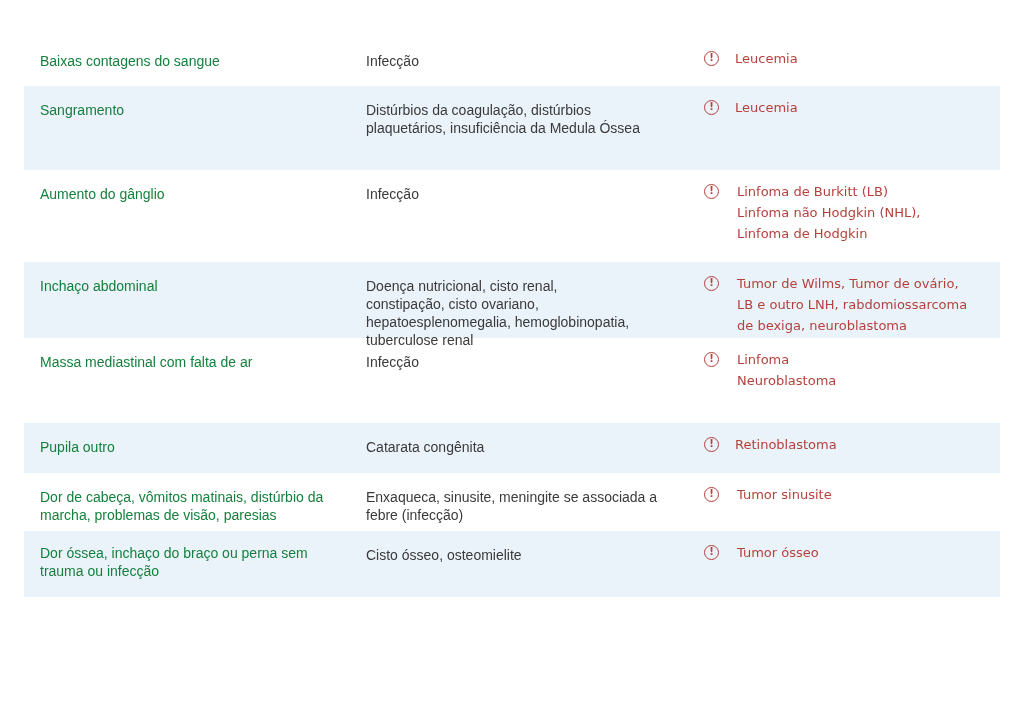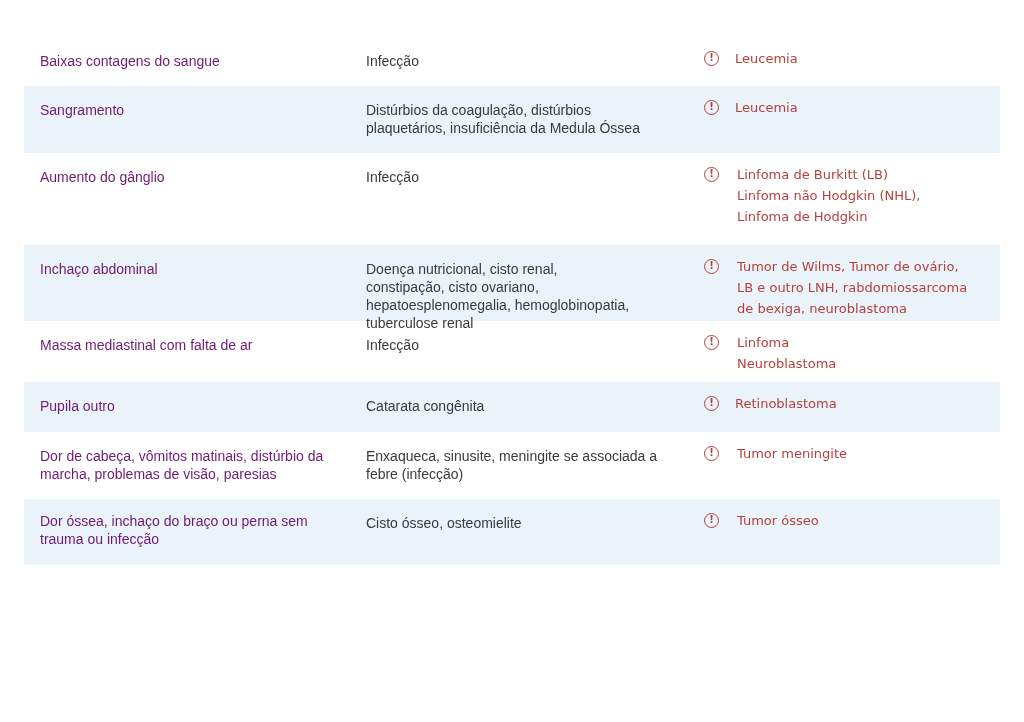--- a/index.html
+++ b/index.html
@@ -37,21 +37,21 @@
   .row {
     position: relative;
     width: 976px;
   }
   .row.alt { background: #eaf2fa; }
   .cell {
     position: absolute;
     font-size: 14px;
     line-height: 18px;
   }
-  .c1 { left: 16px; width: 330px; color: #701a75; }
+  .c1 { left: 16px; width: 330px; color: #15803d; }
   .c2 { left: 342px; width: 330px; color: #3a3a3a; }
   .c3 {
     left: 678px;
     width: 290px;
     color: #b5413c;
     font-family: "DejaVu Sans", sans-serif;
     font-size: 13px;
     line-height: 21px;
   }
   .c3 .icon {
@@ -87,21 +87,21 @@
 
   <div class="row" style="height:49px;">
     <div class="cell c1" style="top:15px;"><span class="txt">Baixas contagens do sangue</span></div>
     <div class="cell c2" style="top:15px;"><span class="txt">Infecção</span></div>
     <div class="cell c3" style="top:13px;">
       <span class="icon">!</span>
       <span class="txt tight">Leucemia</span>
     </div>
   </div>
 
-  <div class="row alt" style="height:67px;">
+  <div class="row alt" style="height:84px;">
     <div class="cell c1" style="top:15px;"><span class="txt">Sangramento</span></div>
     <div class="cell c2" style="top:15px;"><span class="txt">Distúrbios da coagulação, distúrbios
 plaquetários, insuficiência da Medula Óssea</span></div>
     <div class="cell c3" style="top:13px;">
       <span class="icon">!</span>
       <span class="txt tight">Leucemia</span>
     </div>
   </div>
 
   <div class="row" style="height:92px;">
@@ -122,47 +122,47 @@
 hepatoesplenomegalia, hemoglobinopatia,
 tuberculose renal</span></div>
     <div class="cell c3" style="top:13px;">
       <span class="icon">!</span>
       <span class="txt">Tumor de Wilms, Tumor de ovário,
 LB  e outro LNH, rabdomiossarcoma
 de bexiga, neuroblastoma</span>
     </div>
   </div>
 
-  <div class="row" style="height:61px;">
+  <div class="row" style="height:85px;">
     <div class="cell c1" style="top:15px;"><span class="txt">Massa mediastinal com falta de ar</span></div>
     <div class="cell c2" style="top:15px;"><span class="txt">Infecção</span></div>
     <div class="cell c3" style="top:13px;">
       <span class="icon">!</span>
       <span class="txt">Linfoma
 Neuroblastoma</span>
     </div>
   </div>
 
   <div class="row alt" style="height:50px;">
     <div class="cell c1" style="top:15px;"><span class="txt">Pupila outro</span></div>
     <div class="cell c2" style="top:15px;"><span class="txt">Catarata congênita</span></div>
     <div class="cell c3" style="top:13px;">
       <span class="icon">!</span>
       <span class="txt tight">Retinoblastoma</span>
     </div>
   </div>
 
-  <div class="row" style="height:67px;">
+  <div class="row" style="height:58px;">
     <div class="cell c1" style="top:15px;"><span class="txt">Dor de cabeça, vômitos matinais, distúrbio da
 marcha, problemas de visão, paresias</span></div>
     <div class="cell c2" style="top:15px;"><span class="txt">Enxaqueca, sinusite, meningite se associada a
 febre (infecção)</span></div>
     <div class="cell c3" style="top:13px;">
       <span class="icon">!</span>
-      <span class="txt">Tumor meningite</span>
+      <span class="txt">Tumor sinusite</span>
     </div>
   </div>
 
   <div class="row alt" style="height:66px;">
     <div class="cell c1" style="top:13px;"><span class="txt">Dor óssea, inchaço do braço ou perna sem
 trauma ou infecção</span></div>
     <div class="cell c2" style="top:15px;"><span class="txt">Cisto ósseo, osteomielite</span></div>
     <div class="cell c3" style="top:13px;">
       <span class="icon">!</span>
       <span class="txt">Tumor ósseo</span>

